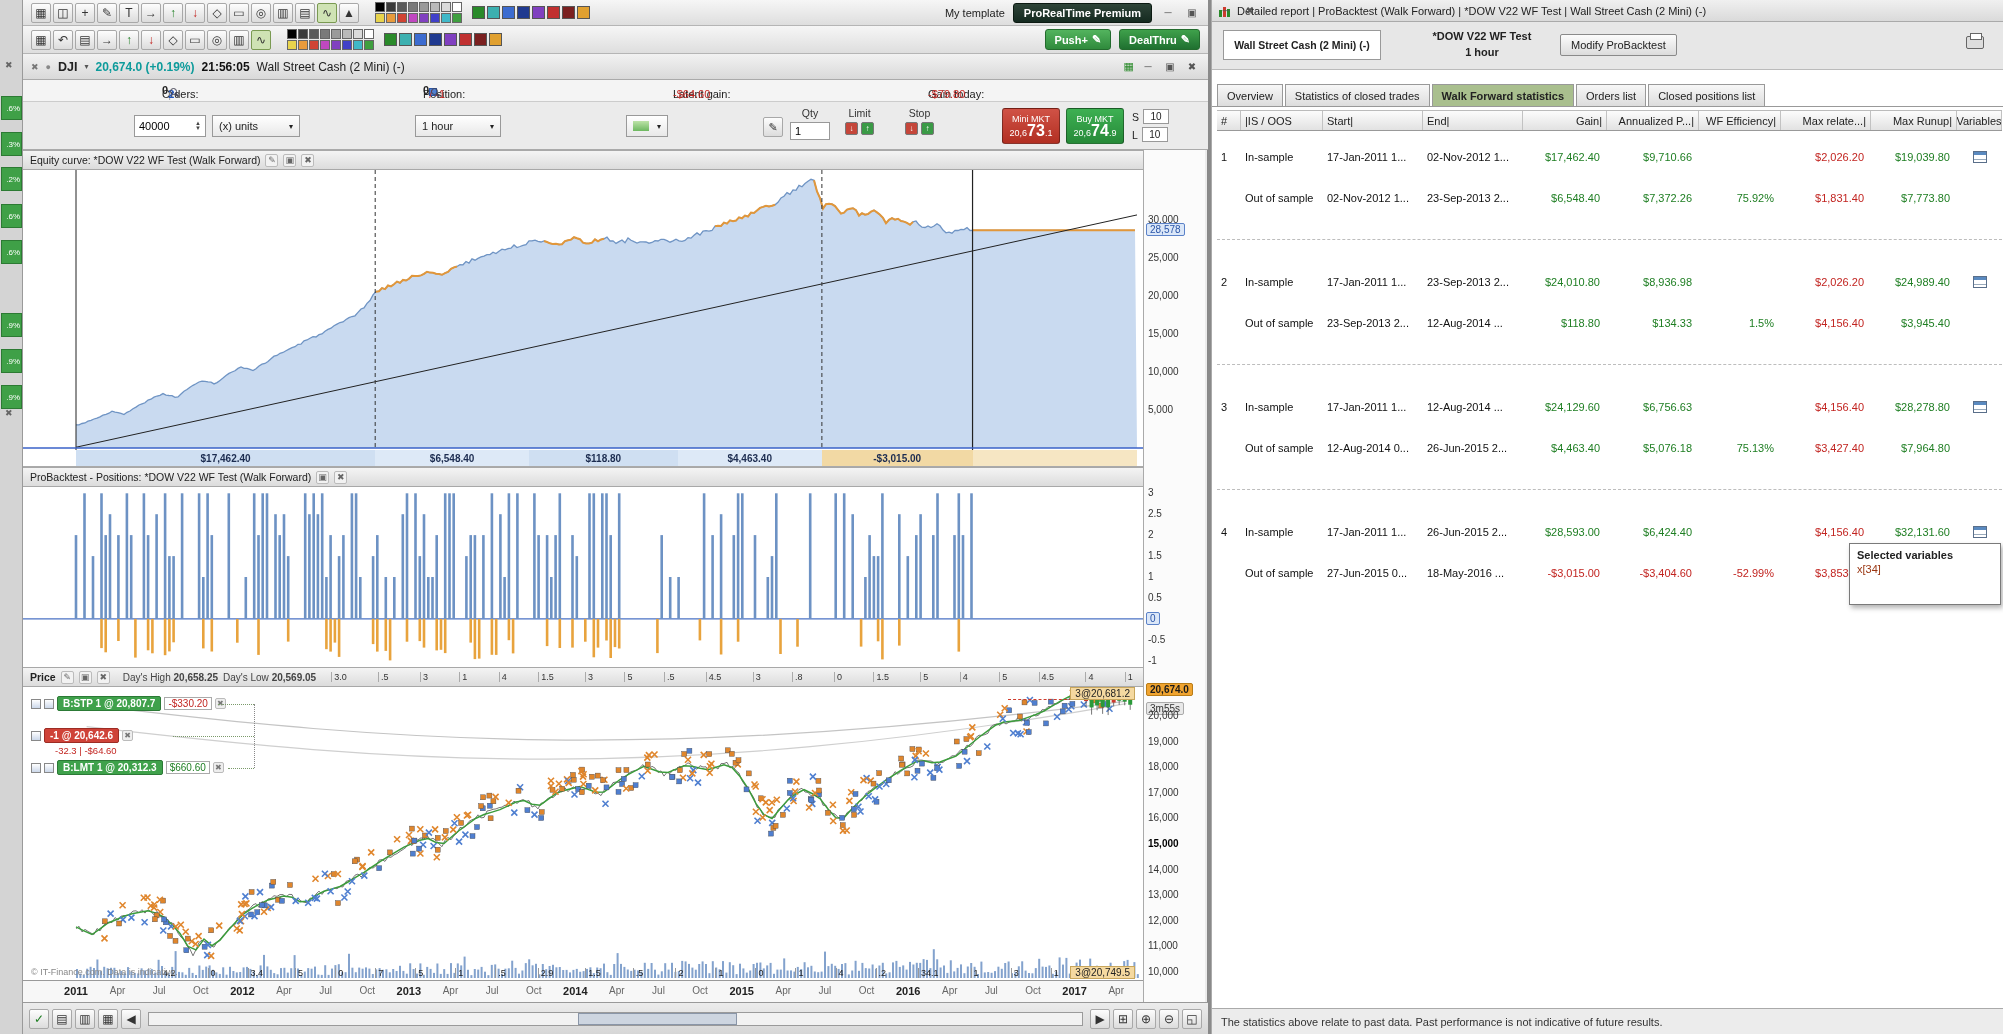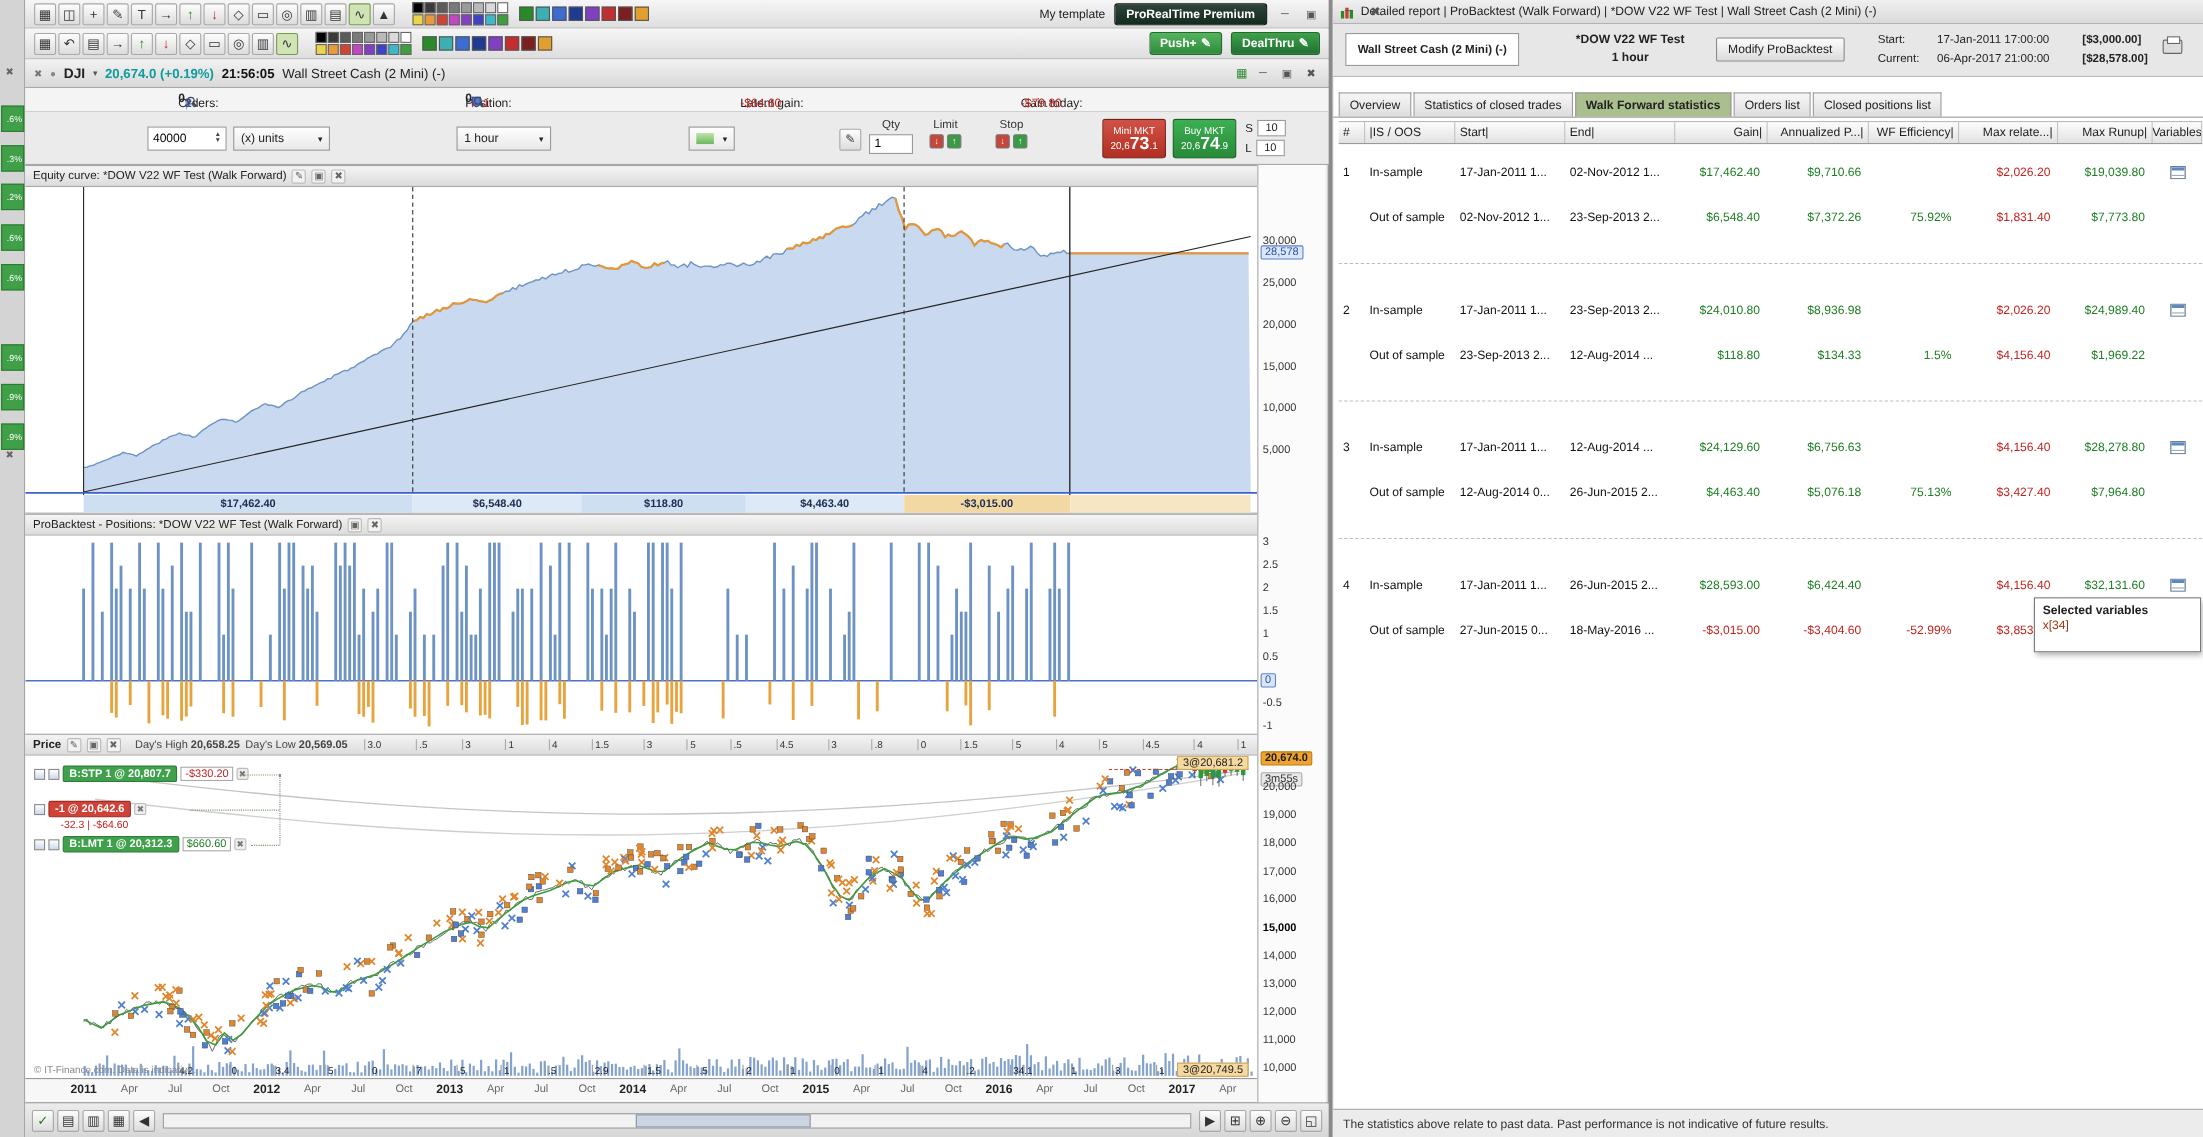--- a/index.html
+++ b/index.html
@@ -133,21 +133,21 @@
 .trow{display:grid;grid-template-columns:24px 82px 100px 100px 84px 92px 82px 90px 86px 45px;height:41px;align-items:center;font-size:11px}
 .trow div{padding:0 4px;white-space:nowrap;overflow:hidden}
 .trow div.r{text-align:right;padding-right:7px}
 .trow div.c{text-align:center;display:flex;justify-content:center}
 .sep{height:43px;position:relative}
 .sep::after{content:'';position:absolute;top:21px;left:0;right:0;border-top:1px dashed #bdbdbd}
 .vicon{width:14px;height:12px;border:1px solid #5a6f8a;background:#fff;position:relative}
 .vicon::before{content:'';position:absolute;left:0;right:0;top:0;height:3px;background:#5a8ac0}
 .vicon::after{content:'';position:absolute;left:0;right:0;top:7px;border-top:1px solid #9ab}
 
-#popup{position:absolute;left:637px;top:543px;width:152px;height:50px;background:#fff;border:1px solid #7a7a7a;box-shadow:2px 3px 5px rgba(0,0,0,.3);z-index:10;font-size:11px}
+#popup{position:absolute;left:637px;top:543px;width:152px;height:62px;background:#fff;border:1px solid #7a7a7a;box-shadow:2px 3px 5px rgba(0,0,0,.3);z-index:10;font-size:11px}
 #popup .t{font-weight:bold;padding:5px 7px 2px}
 #popup .v{padding:0 7px;color:#9a3510}
 
 #rfooter{position:absolute;top:1008px;left:0;width:792px;height:26px;background:#ececec;border-top:1px solid #aaa;display:flex;align-items:center;padding:0 9px;font-size:11px;color:#333}
 </style>
 </head>
 <body>
 
 <div id="app">
 
@@ -1434,28 +1434,20 @@
       </span>
     </div>
 
     <div id="rheader">
       <div id="instrbox">Wall Street Cash (2 Mini) (-)</div>
       <div id="testname">
         <div>*DOW V22 WF Test</div>
         <div>1 hour</div>
       </div>
       <div id="modifybtn">Modify ProBacktest</div>
-      <div id="runinfo">
-        <span>Start:</span>
-        <span>17-Jan-2011 17:00:00</span>
-        <span class="amt">[$3,000.00]</span>
-        <span>Current:</span>
-        <span>06-Apr-2017 21:00:00</span>
-        <span class="amt">[$28,578.00]</span>
-      </div>
       <div class="printer"></div>
     </div>
 
     <div id="rtabs">
         <div class="tab">Overview</div>
         <div class="tab">Statistics of closed trades</div>
         <div class="tab active">Walk Forward statistics</div>
         <div class="tab">Orders list</div>
         <div class="tab">Closed positions list</div>
       </div>
@@ -1519,21 +1511,21 @@
           </div>
           <div class="trow">
             <div class="l" style="color: rgb(17, 17, 17);"></div>
             <div class="l" style="color: rgb(17, 17, 17);">Out of sample</div>
             <div class="l" style="color: rgb(17, 17, 17);">23-Sep-2013 2...</div>
             <div class="l" style="color: rgb(17, 17, 17);">12-Aug-2014 ...</div>
             <div class="r" style="color: rgb(30, 126, 34);">$118.80</div>
             <div class="r" style="color: rgb(30, 126, 34);">$134.33</div>
             <div class="r" style="color: rgb(30, 126, 34);">1.5%</div>
             <div class="r" style="color: rgb(194, 36, 32);">$4,156.40</div>
-            <div class="r" style="color: rgb(30, 126, 34);">$1,969.22</div>
+            <div class="r" style="color: rgb(30, 126, 34);">$3,945.40</div>
             <div class="c"></div>
           </div>
         </div>
         <div class="sep"></div>
         <div class="tgroup">
           <div class="trow">
             <div class="l" style="color: rgb(17, 17, 17);">3</div>
             <div class="l" style="color: rgb(17, 17, 17);">In-sample</div>
             <div class="l" style="color: rgb(17, 17, 17);">17-Jan-2011 1...</div>
             <div class="l" style="color: rgb(17, 17, 17);">12-Aug-2014 ...</div>

